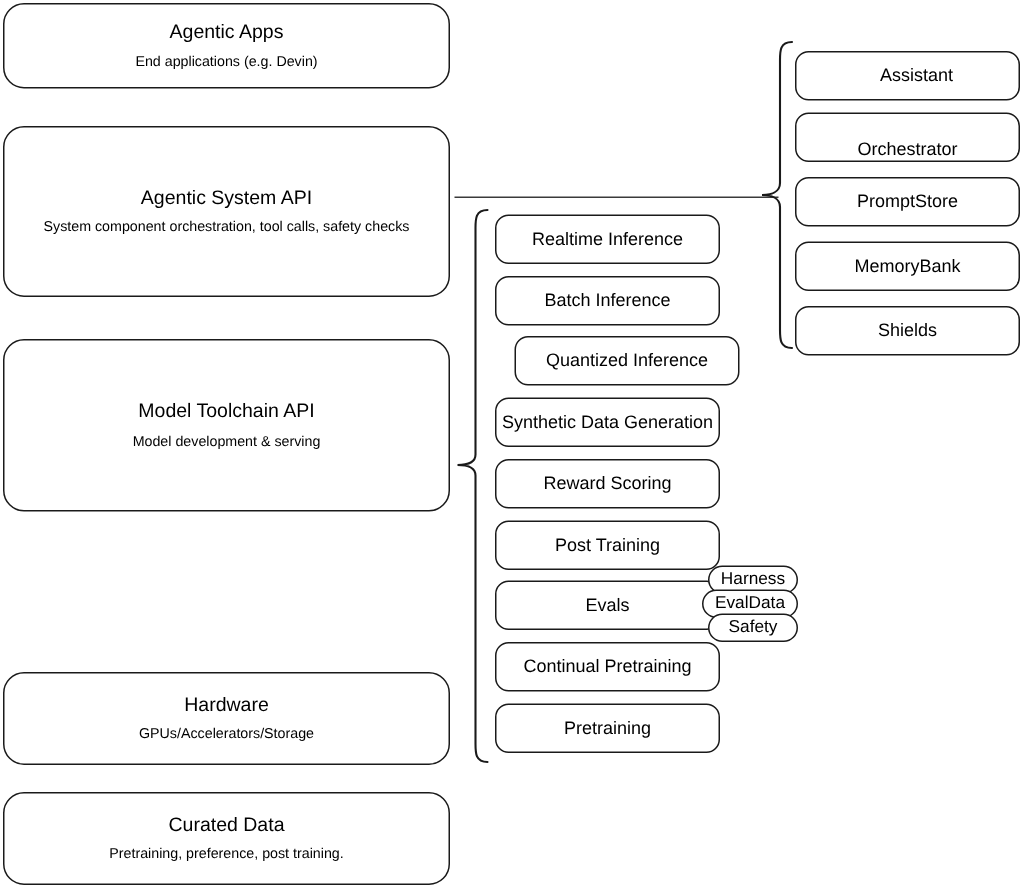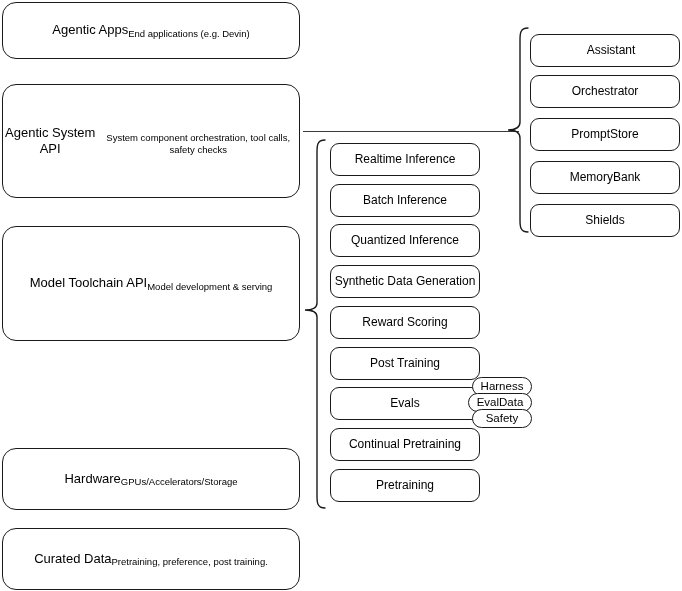--- a/index.html
+++ b/index.html
@@ -17,21 +17,21 @@
     height: 591px;
     overflow: hidden;
     background: #ffffff;
   }
   .node {
     position: absolute;
     box-sizing: border-box;
     border: 1.4px solid #1a1a1a;
     background: #ffffff;
     display: flex;
-    flex-direction: row;
+    flex-direction: column;
     align-items: center;
     justify-content: center;
     text-align: center;
     line-height: 1.25;
   }
   
   .layer {
     border-radius: 14px;
     width: 298px;
     left: 2px;
@@ -129,21 +129,21 @@
       <path d="M22 2 C14 2 14 8 14 14 L14 96 C14 102 8 104 2 104 C8 104 14 106 14 112 L14 194 C14 200 14 206 22 206" stroke="#1a1a1a" stroke-width="1.4" fill="none" stroke-linecap="round"></path>
     </svg>
   </div>
 
   <div class="node chip mid" style="top:143px;">
     <span>Realtime Inference</span>
   </div>
   <div class="node chip mid" style="top:184px;">
     <span>Batch Inference</span>
   </div>
-  <div class="node chip mid" style="top:224px;">
+  <div class="node chip mid" style="top:224px;margin-left:13px;">
     <span>Quantized Inference</span>
   </div>
   <div class="node chip mid" style="top:265px;">
     <span>Synthetic Data Generation</span>
   </div>
   <div class="node chip mid" style="top:306px;">
     <span>Reward Scoring</span>
   </div>
   <div class="node chip mid" style="top:347px;">
     <span>Post Training</span>
@@ -164,21 +164,21 @@
   <div class="tag" style="left:468px; top:393px; width:64px;">
     <span>EvalData</span>
   </div>
   <div class="tag" style="left:472px; top:409px; width:60px;">
     <span>Safety</span>
   </div>
 
   <div class="node chip right" style="top:34px;padding-left:12px;">
     <span>Assistant</span>
   </div>
-  <div class="node chip right" style="top:75px;">
+  <div class="node chip right" style="top:75px;justify-content:flex-end;">
     <span>Orchestrator</span>
   </div>
   <div class="node chip right" style="top:118px;">
     <span>PromptStore</span>
   </div>
   <div class="node chip right" style="top:161px;">
     <span>MemoryBank</span>
   </div>
   <div class="node chip right" style="top:204px;">
     <span>Shields</span>

